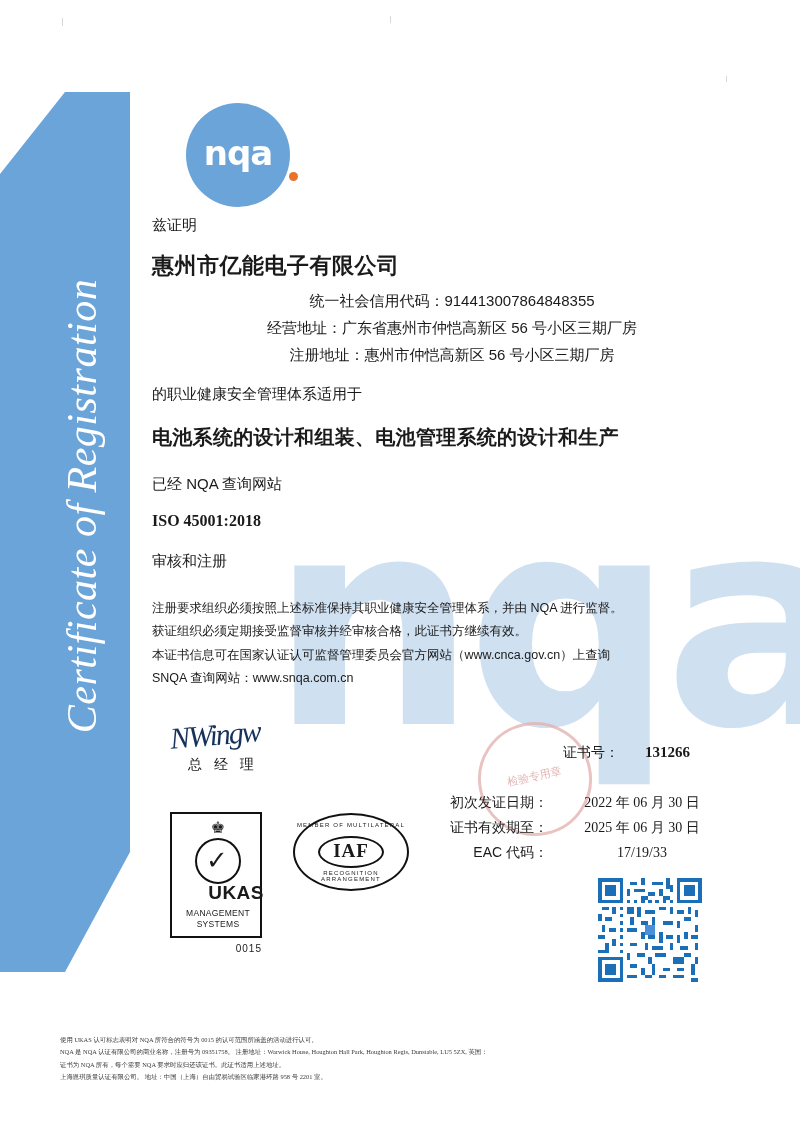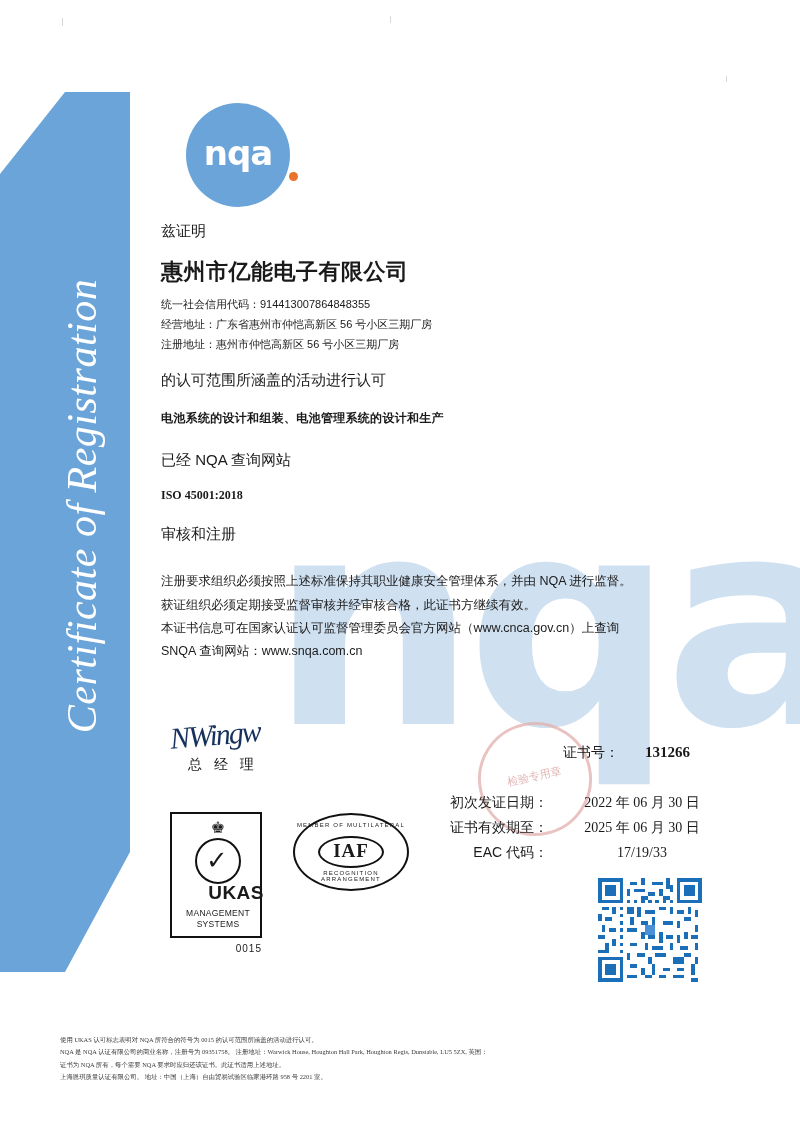--- a/index.html
+++ b/index.html
@@ -120,53 +120,53 @@
     width: 9px;
     height: 9px;
     border-radius: 50%;
     background: #e8732a;
   }
 
   
   .content {
     position: absolute;
     left: 152px;
-    top: 222px;
+    top: 216px;
     width: 600px;
     z-index: 2;
-    margin-left: 9px;
   }
   .line { margin: 0 0 2px 0; }
   .t-intro { font-size: 15px; margin-bottom: 16px; }
   .t-company {
     font-size: 22px;
     font-weight: 700;
     margin-bottom: 8px;
     letter-spacing: 0.5px;
   }
   .t-small {
-    font-size: 11px;
+    font-size: 15px;
     line-height: 1.65;
+    text-align: center;
   }
   .t-mid {
     font-size: 15px;
     margin-top: 18px;
   }
   .t-scope {
-    font-size: 12px;
+    font-size: 20px;
     font-weight: 700;
     margin-top: 20px;
     letter-spacing: 0.3px;
   }
   .t-std-intro {
     font-size: 15px;
     margin-top: 24px;
   }
   .t-standard {
-    font-size: 12px;
+    font-size: 16px;
     font-weight: 700;
     margin-top: 18px;
     font-family: "Liberation Serif", serif;
   }
   .t-audit {
     font-size: 15px;
     margin-top: 22px;
   }
   .t-note {
     font-size: 12.5px;
@@ -393,21 +393,21 @@
     <div class="logo-text">nqa</div>
     <div class="logo-dot"></div>
   </div>
 
   <div class="content">
     <p class="line t-intro">兹证明</p>
     <p class="line t-company">惠州市亿能电子有限公司</p>
     <p class="line t-small">统一社会信用代码：914413007864848355</p>
     <p class="line t-small">经营地址：广东省惠州市仲恺高新区 56 号小区三期厂房</p>
     <p class="line t-small">注册地址：惠州市仲恺高新区 56 号小区三期厂房</p>
-    <p class="line t-mid">的认可范围所涵盖的活动进行认可</p>
+    <p class="line t-mid">的职业健康安全管理体系适用于</p>
     <p class="line t-scope">电池系统的设计和组装、电池管理系统的设计和生产</p>
     <p class="line t-std-intro">已经 NQA 查询网站</p>
     <p class="line t-standard">ISO 45001:2018</p>
     <p class="line t-audit">审核和注册</p>
     <div class="t-note">
       <div>注册要求组织必须按照上述标准保持其职业健康安全管理体系，并由 NQA 进行监督。</div>
       <div>获证组织必须定期接受监督审核并经审核合格，此证书方继续有效。</div>
       <div>本证书信息可在国家认证认可监督管理委员会官方网站（www.cnca.gov.cn）上查询</div>
       <div>SNQA 查询网站：www.snqa.com.cn</div>
     </div>

